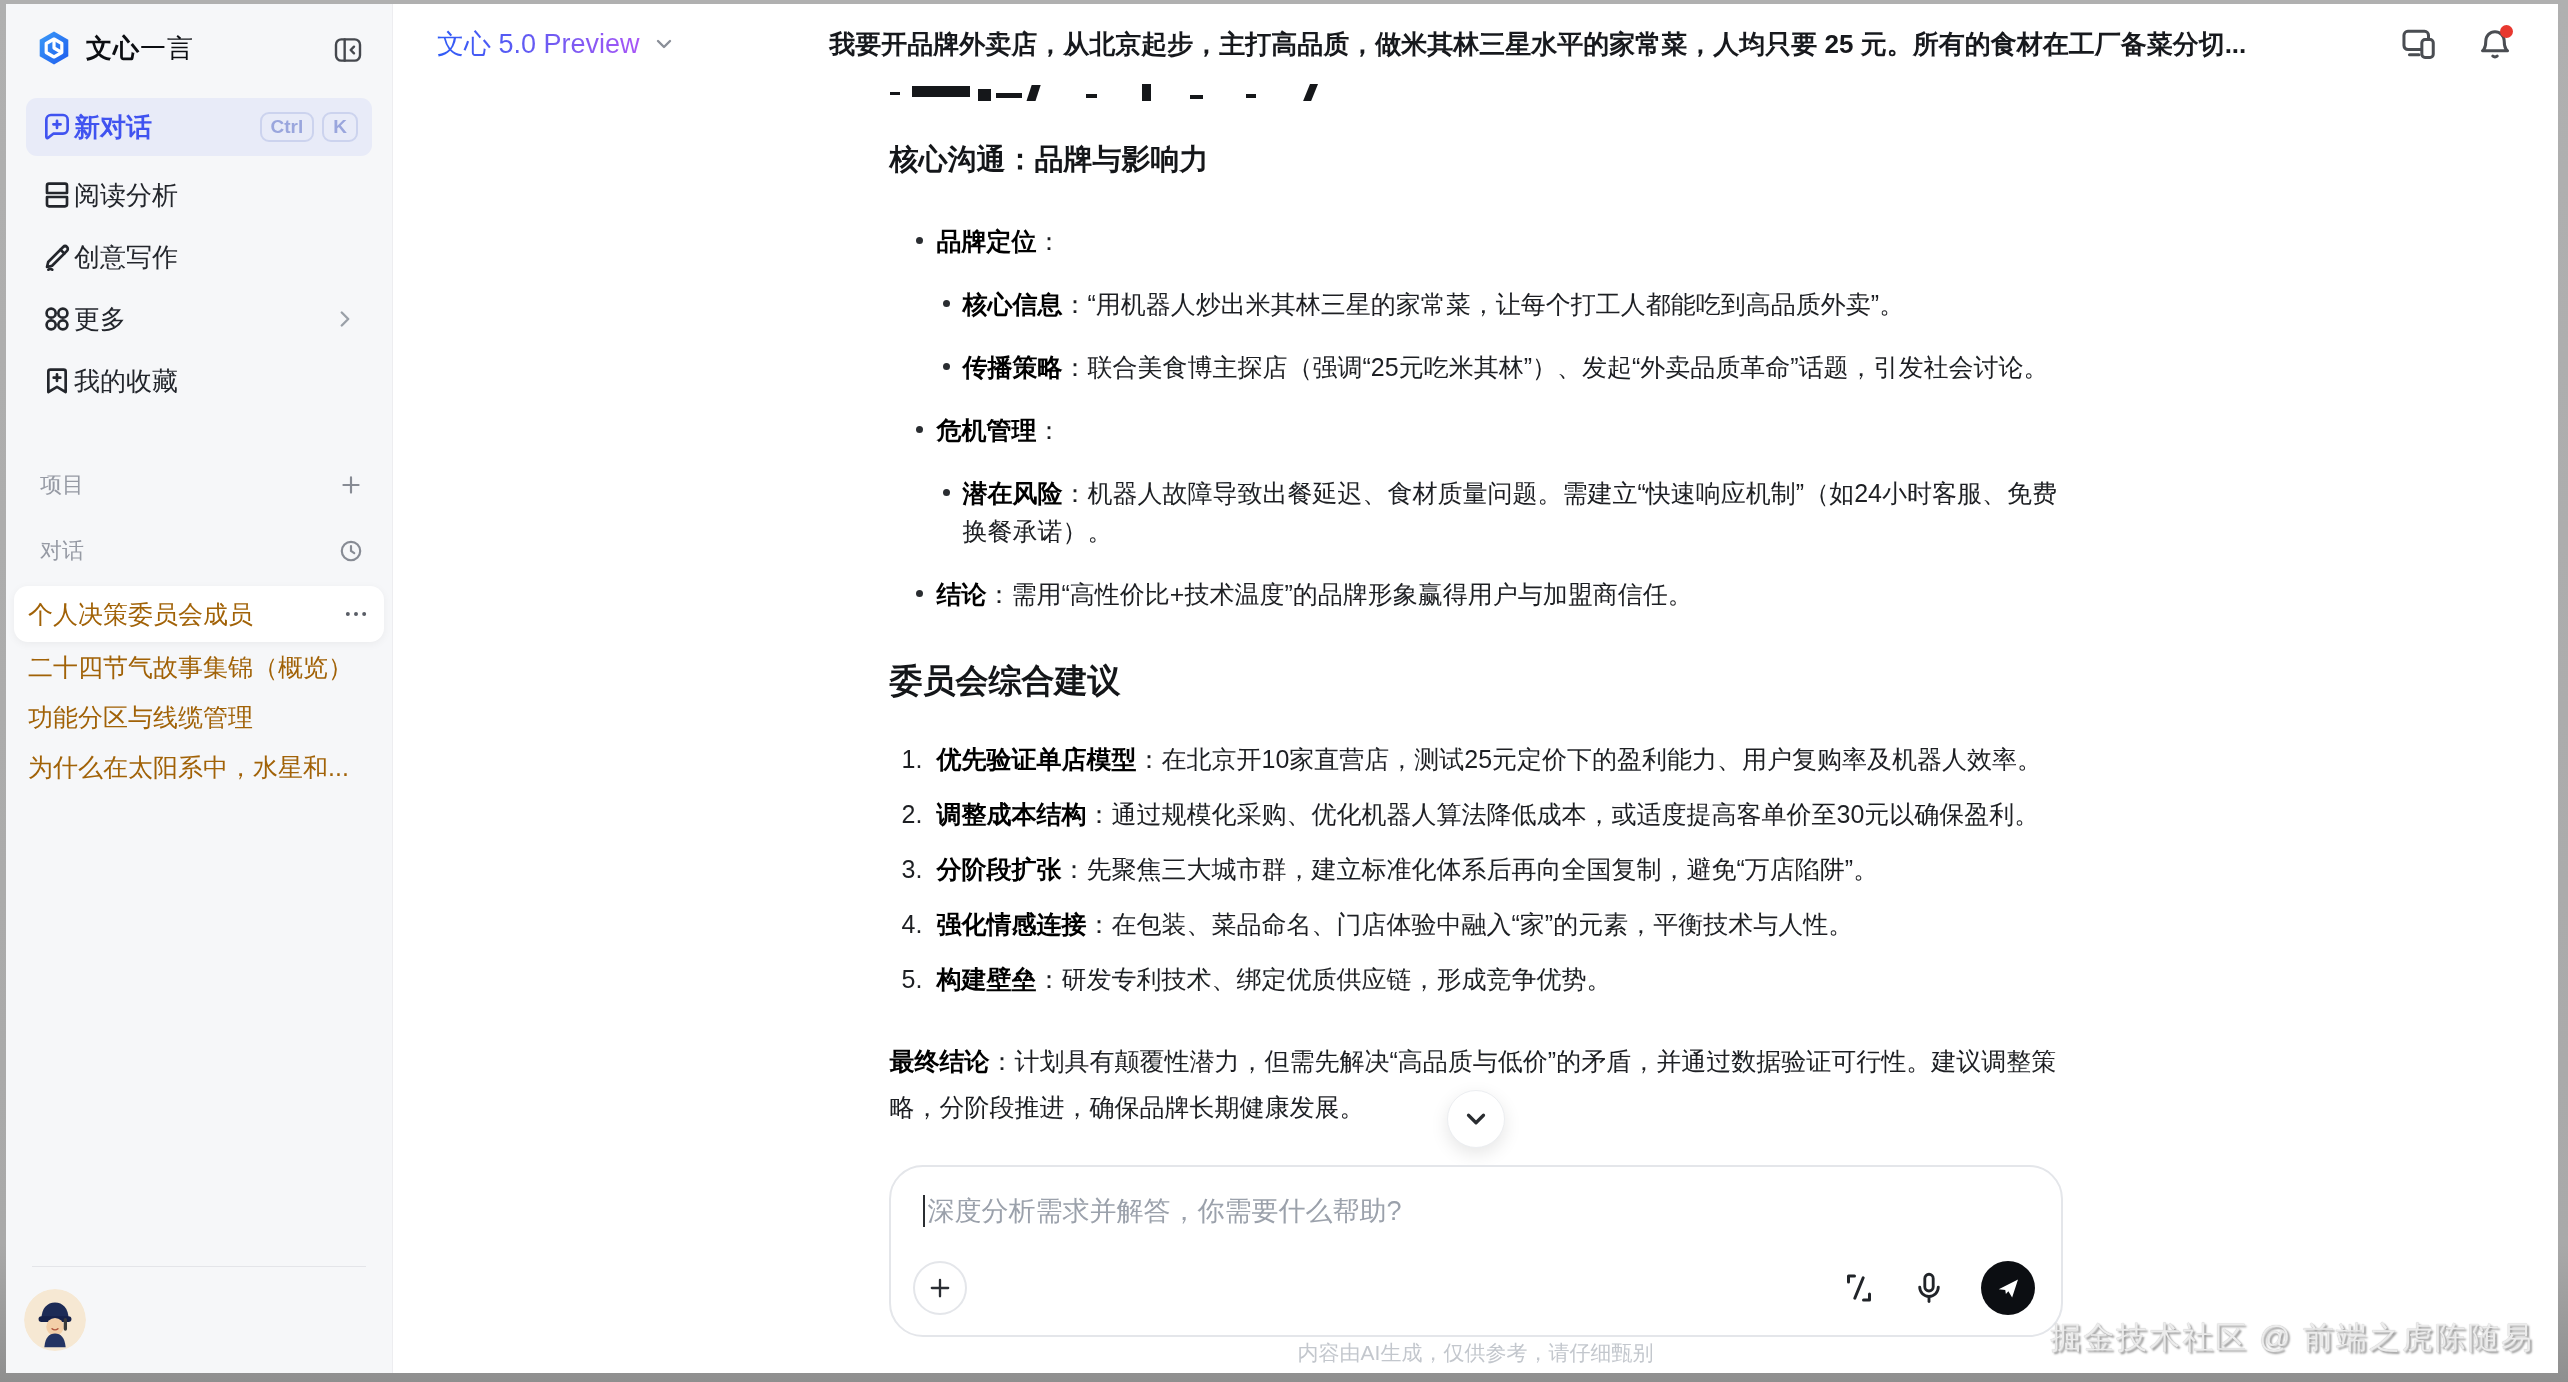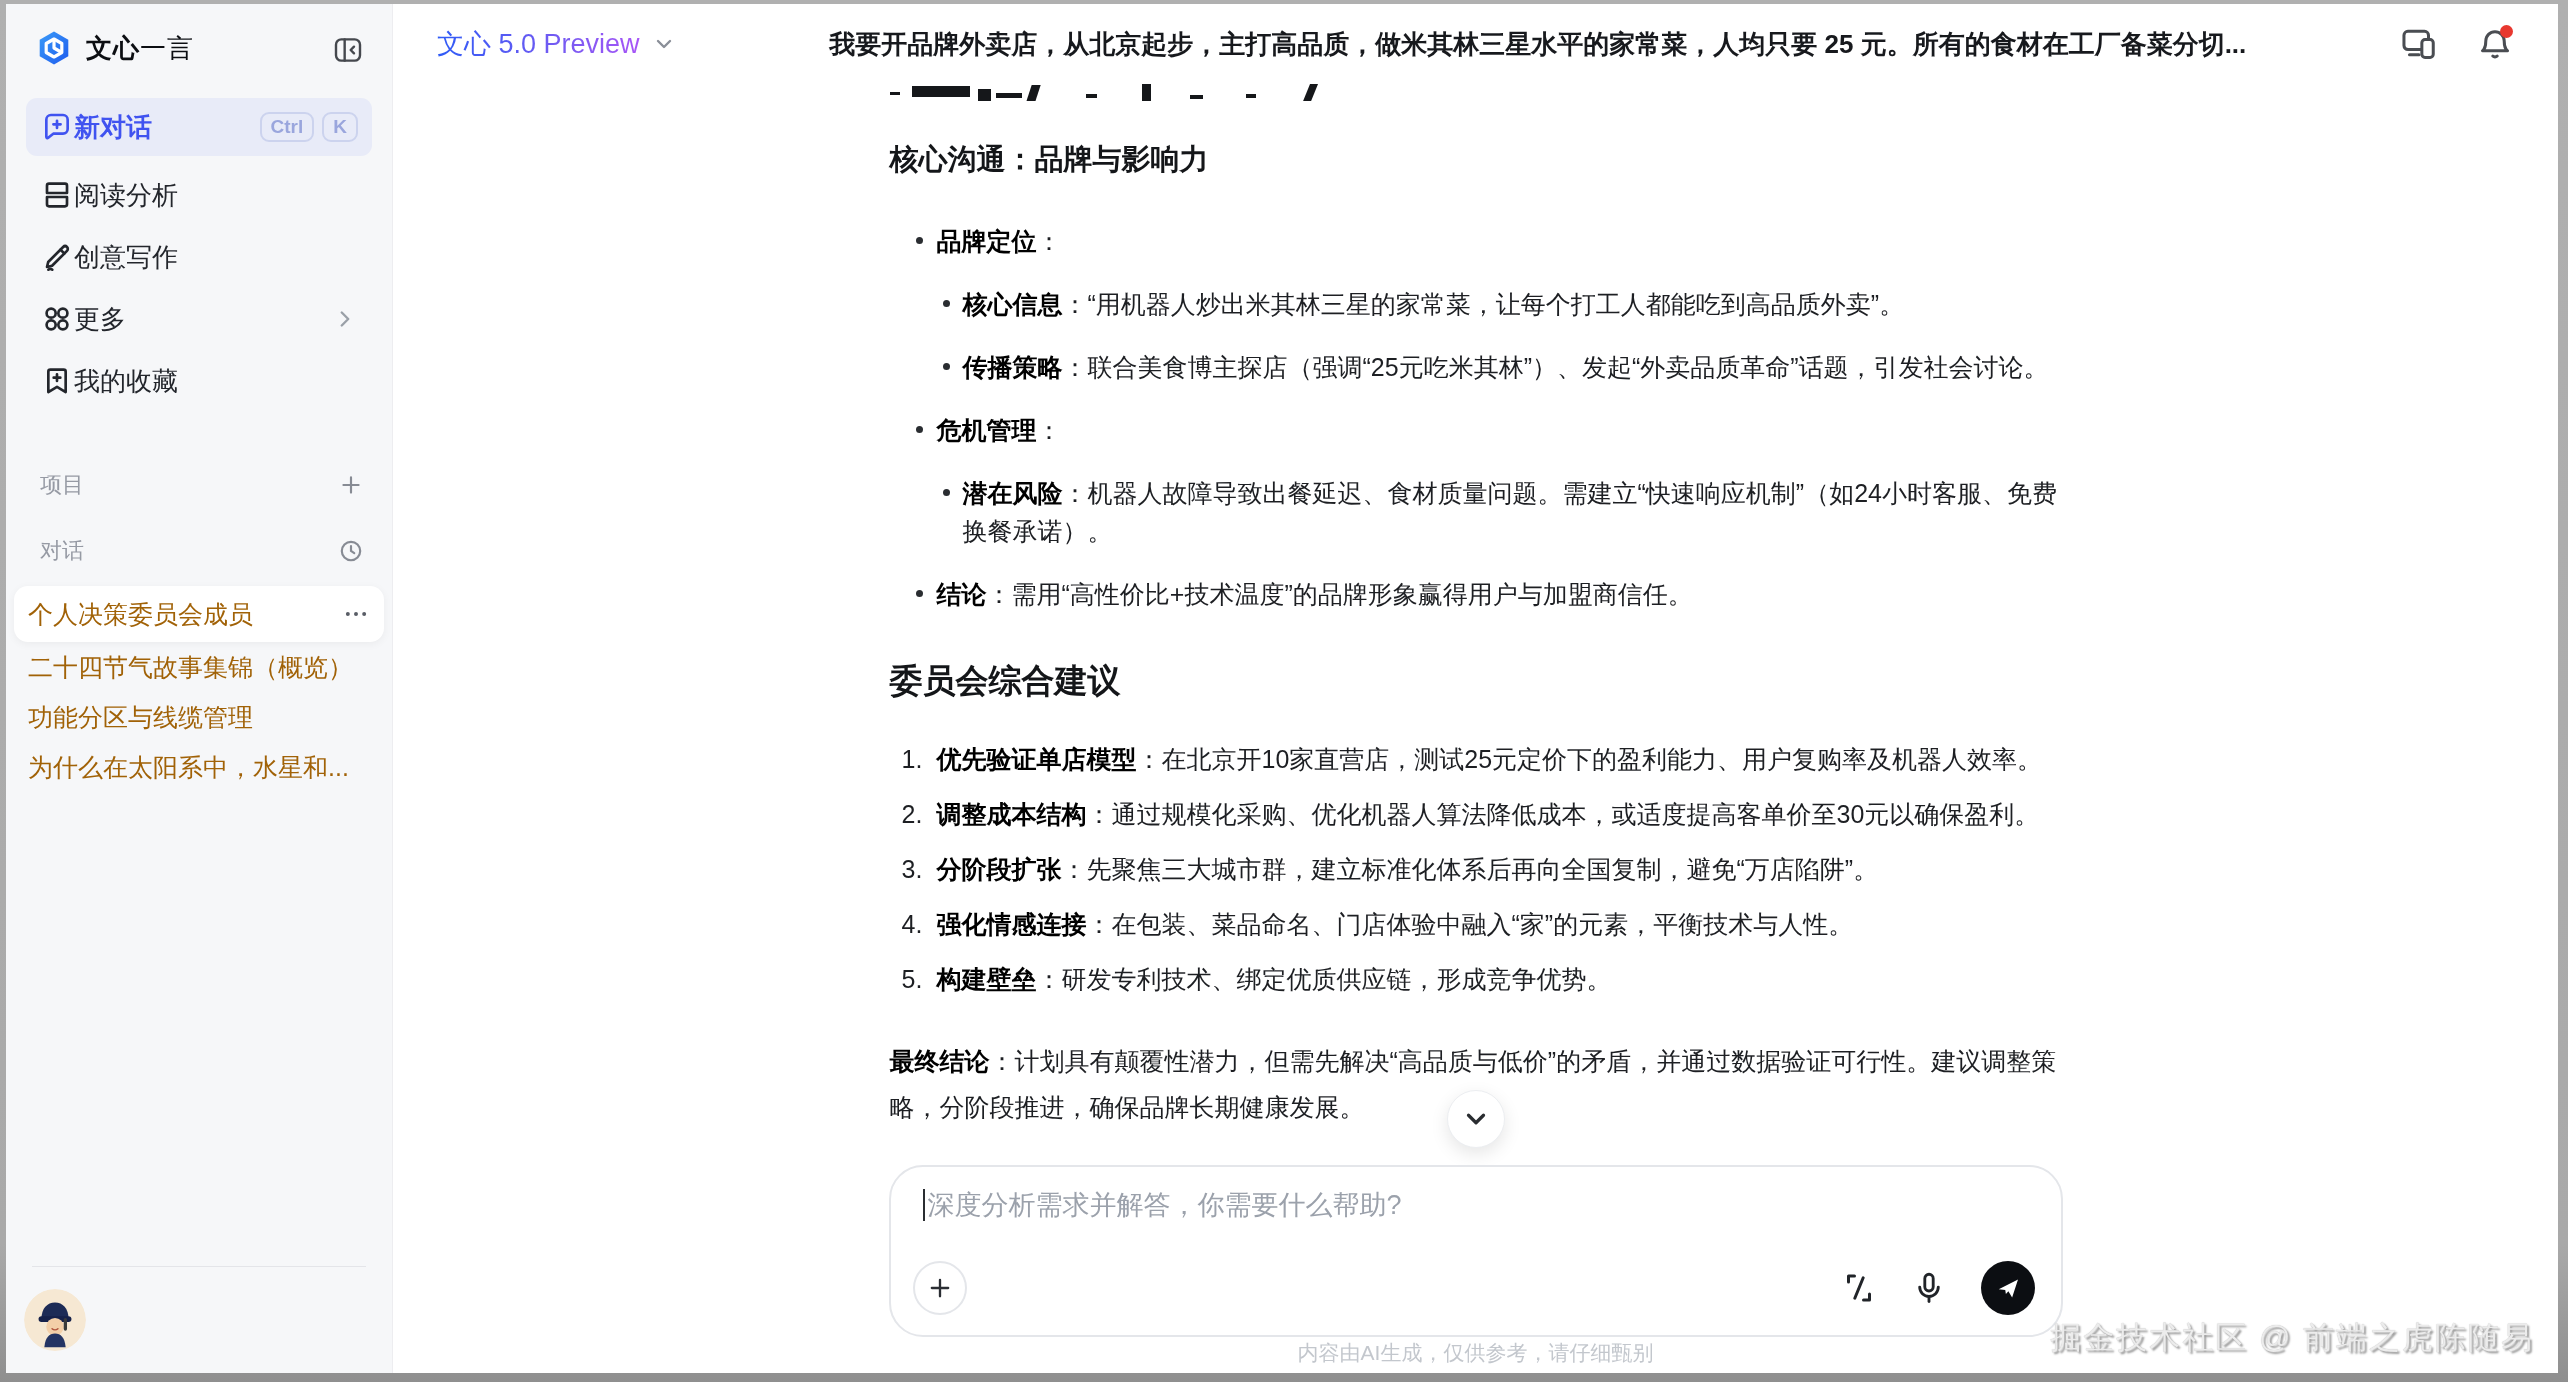--- a/index.html
+++ b/index.html
@@ -120,21 +120,21 @@
     width:58px; height:58px; border-radius:50%; background:#fff; border:1px solid #eceef1;
     box-shadow:0 6px 18px rgba(0,0,0,.10); cursor:pointer; color:#2a2d31;
     display:flex; align-items:center; justify-content:center;
   }
   .scroll-down svg { width:30px; height:30px; }
 
   .composer {
     position:absolute; left:50%; transform:translateX(-50%); bottom:36px; z-index:6;
     width:1174px; height:172px; background:#fff; border:2px solid #e4e6ea; border-radius:34px;
   }
-  .composer-input { padding:20px 34px 0 32px; font-size:27px; color:#9ba1ab; display:flex; align-items:center; }
+  .composer-input { padding:26px 34px 0 32px; font-size:27px; color:#9ba1ab; display:flex; align-items:center; }
   .caret { display:inline-block; width:2px; height:32px; background:#2a2d31; margin-right:3px; }
   .composer-bar { position:absolute; left:22px; right:26px; bottom:20px; display:flex; align-items:center; justify-content:space-between; }
   .attach-btn {
     width:54px; height:54px; border-radius:50%; background:#fff; border:2px solid #e4e6ea;
     color:#2a2d33; cursor:pointer; display:flex; align-items:center; justify-content:center;
   }
   .attach-btn svg { width:28px; height:28px; }
   .right-tools { display:flex; align-items:center; gap:34px; }
   .tool-btn { background:none; border:none; color:#212429; cursor:pointer; display:flex; }
   .tool-btn svg { width:36px; height:36px; }

